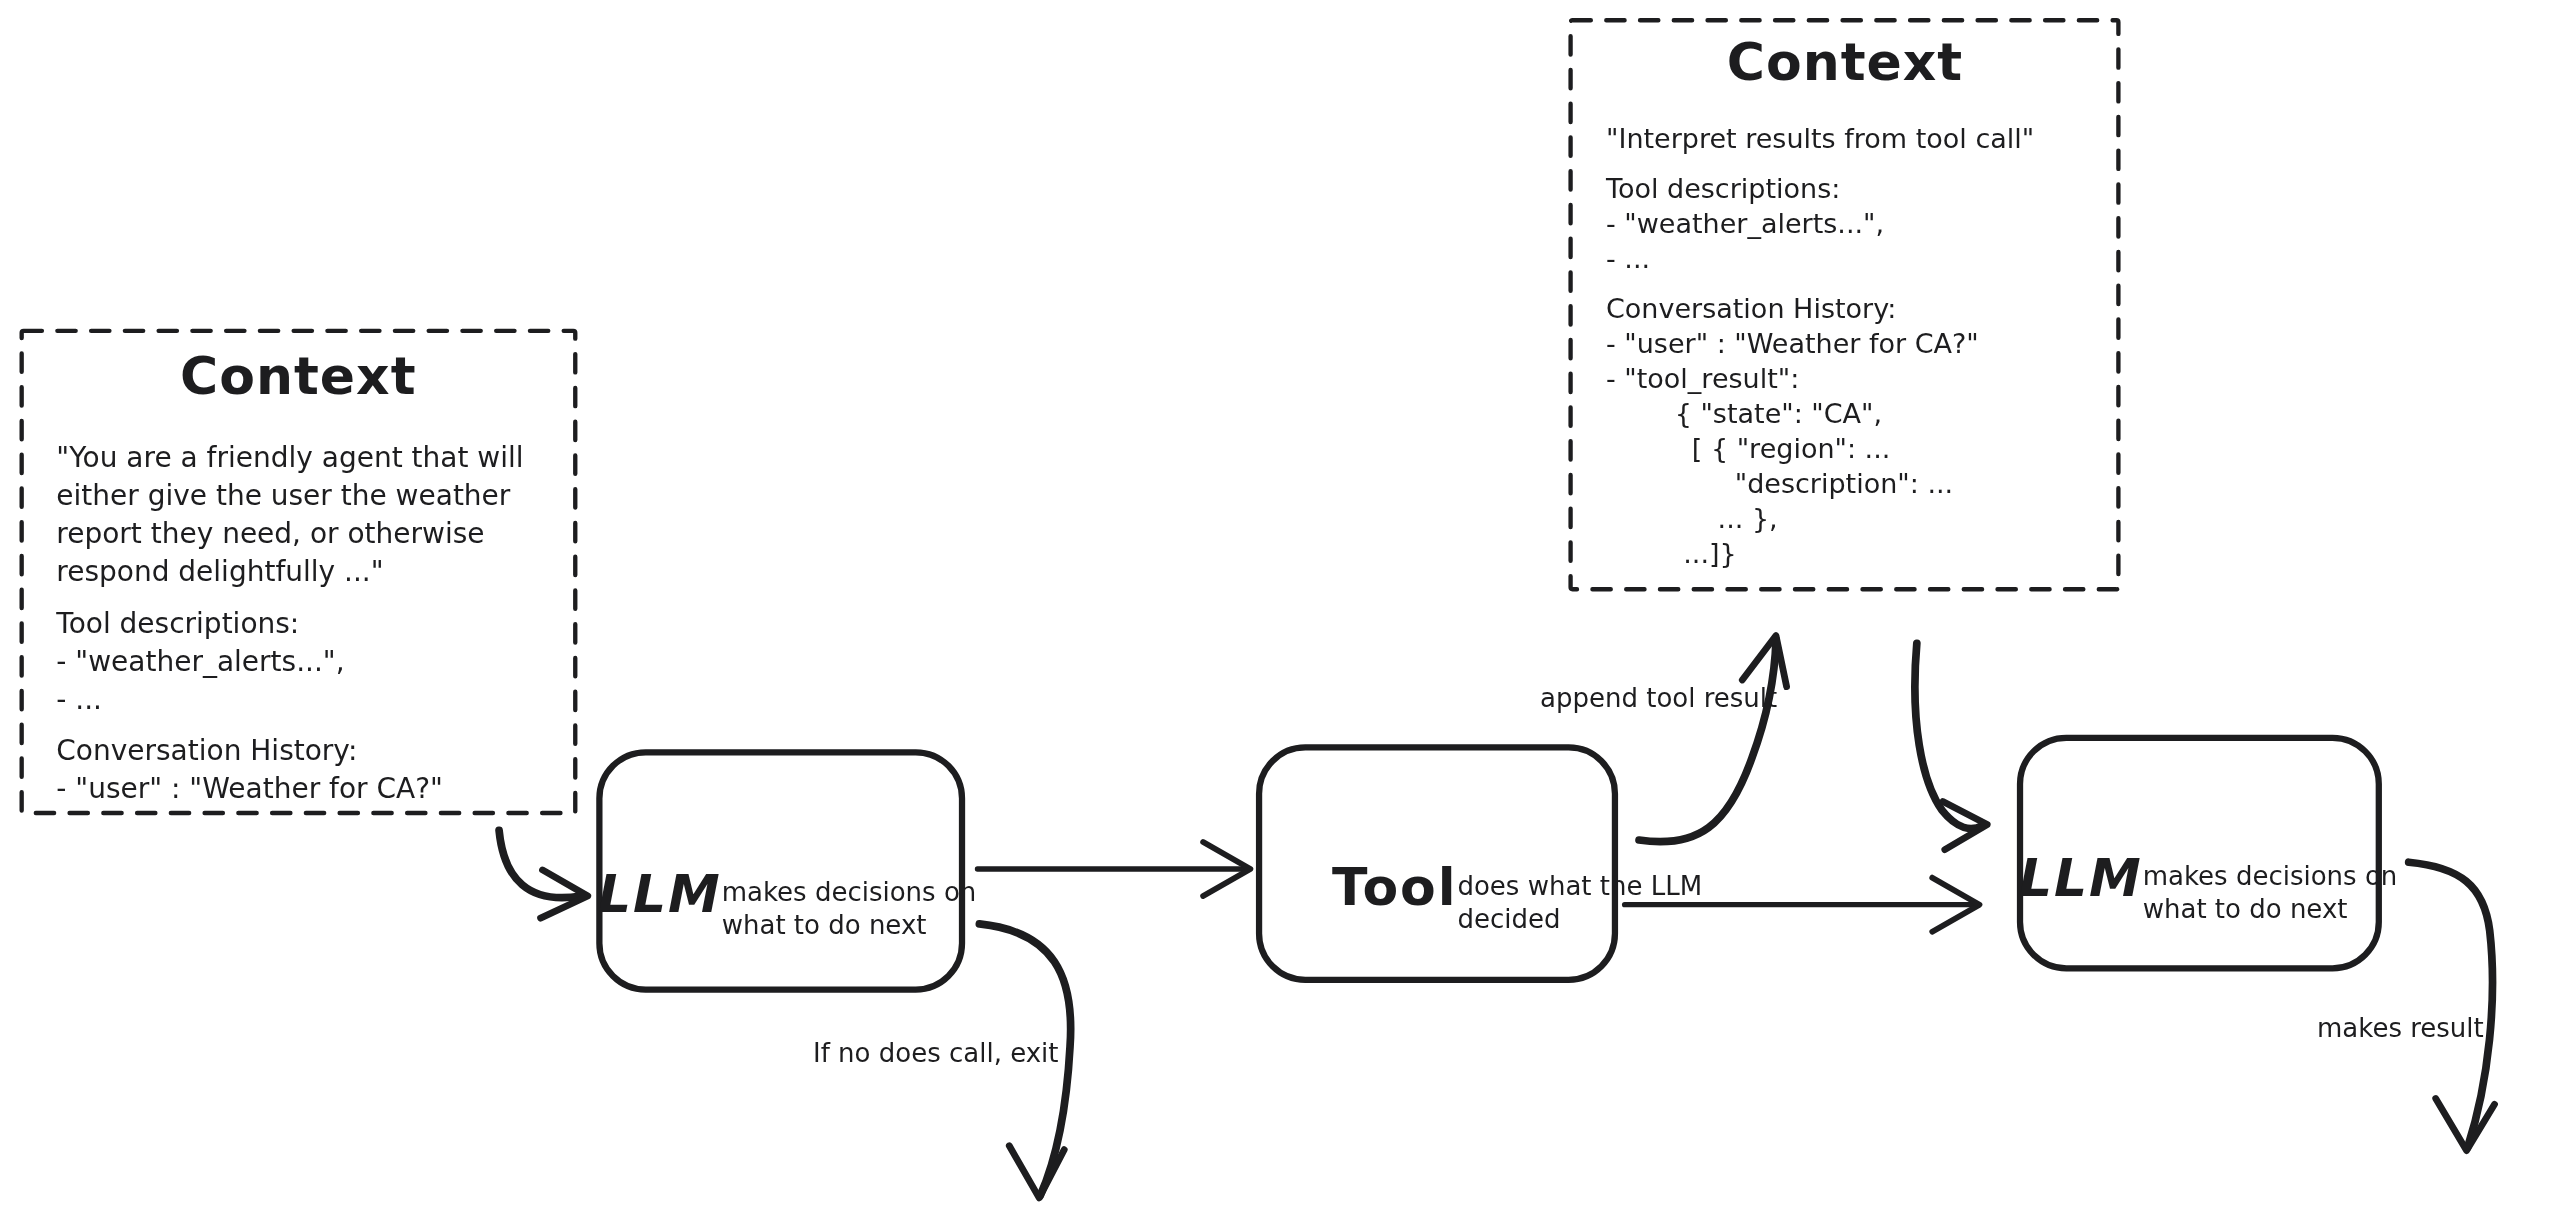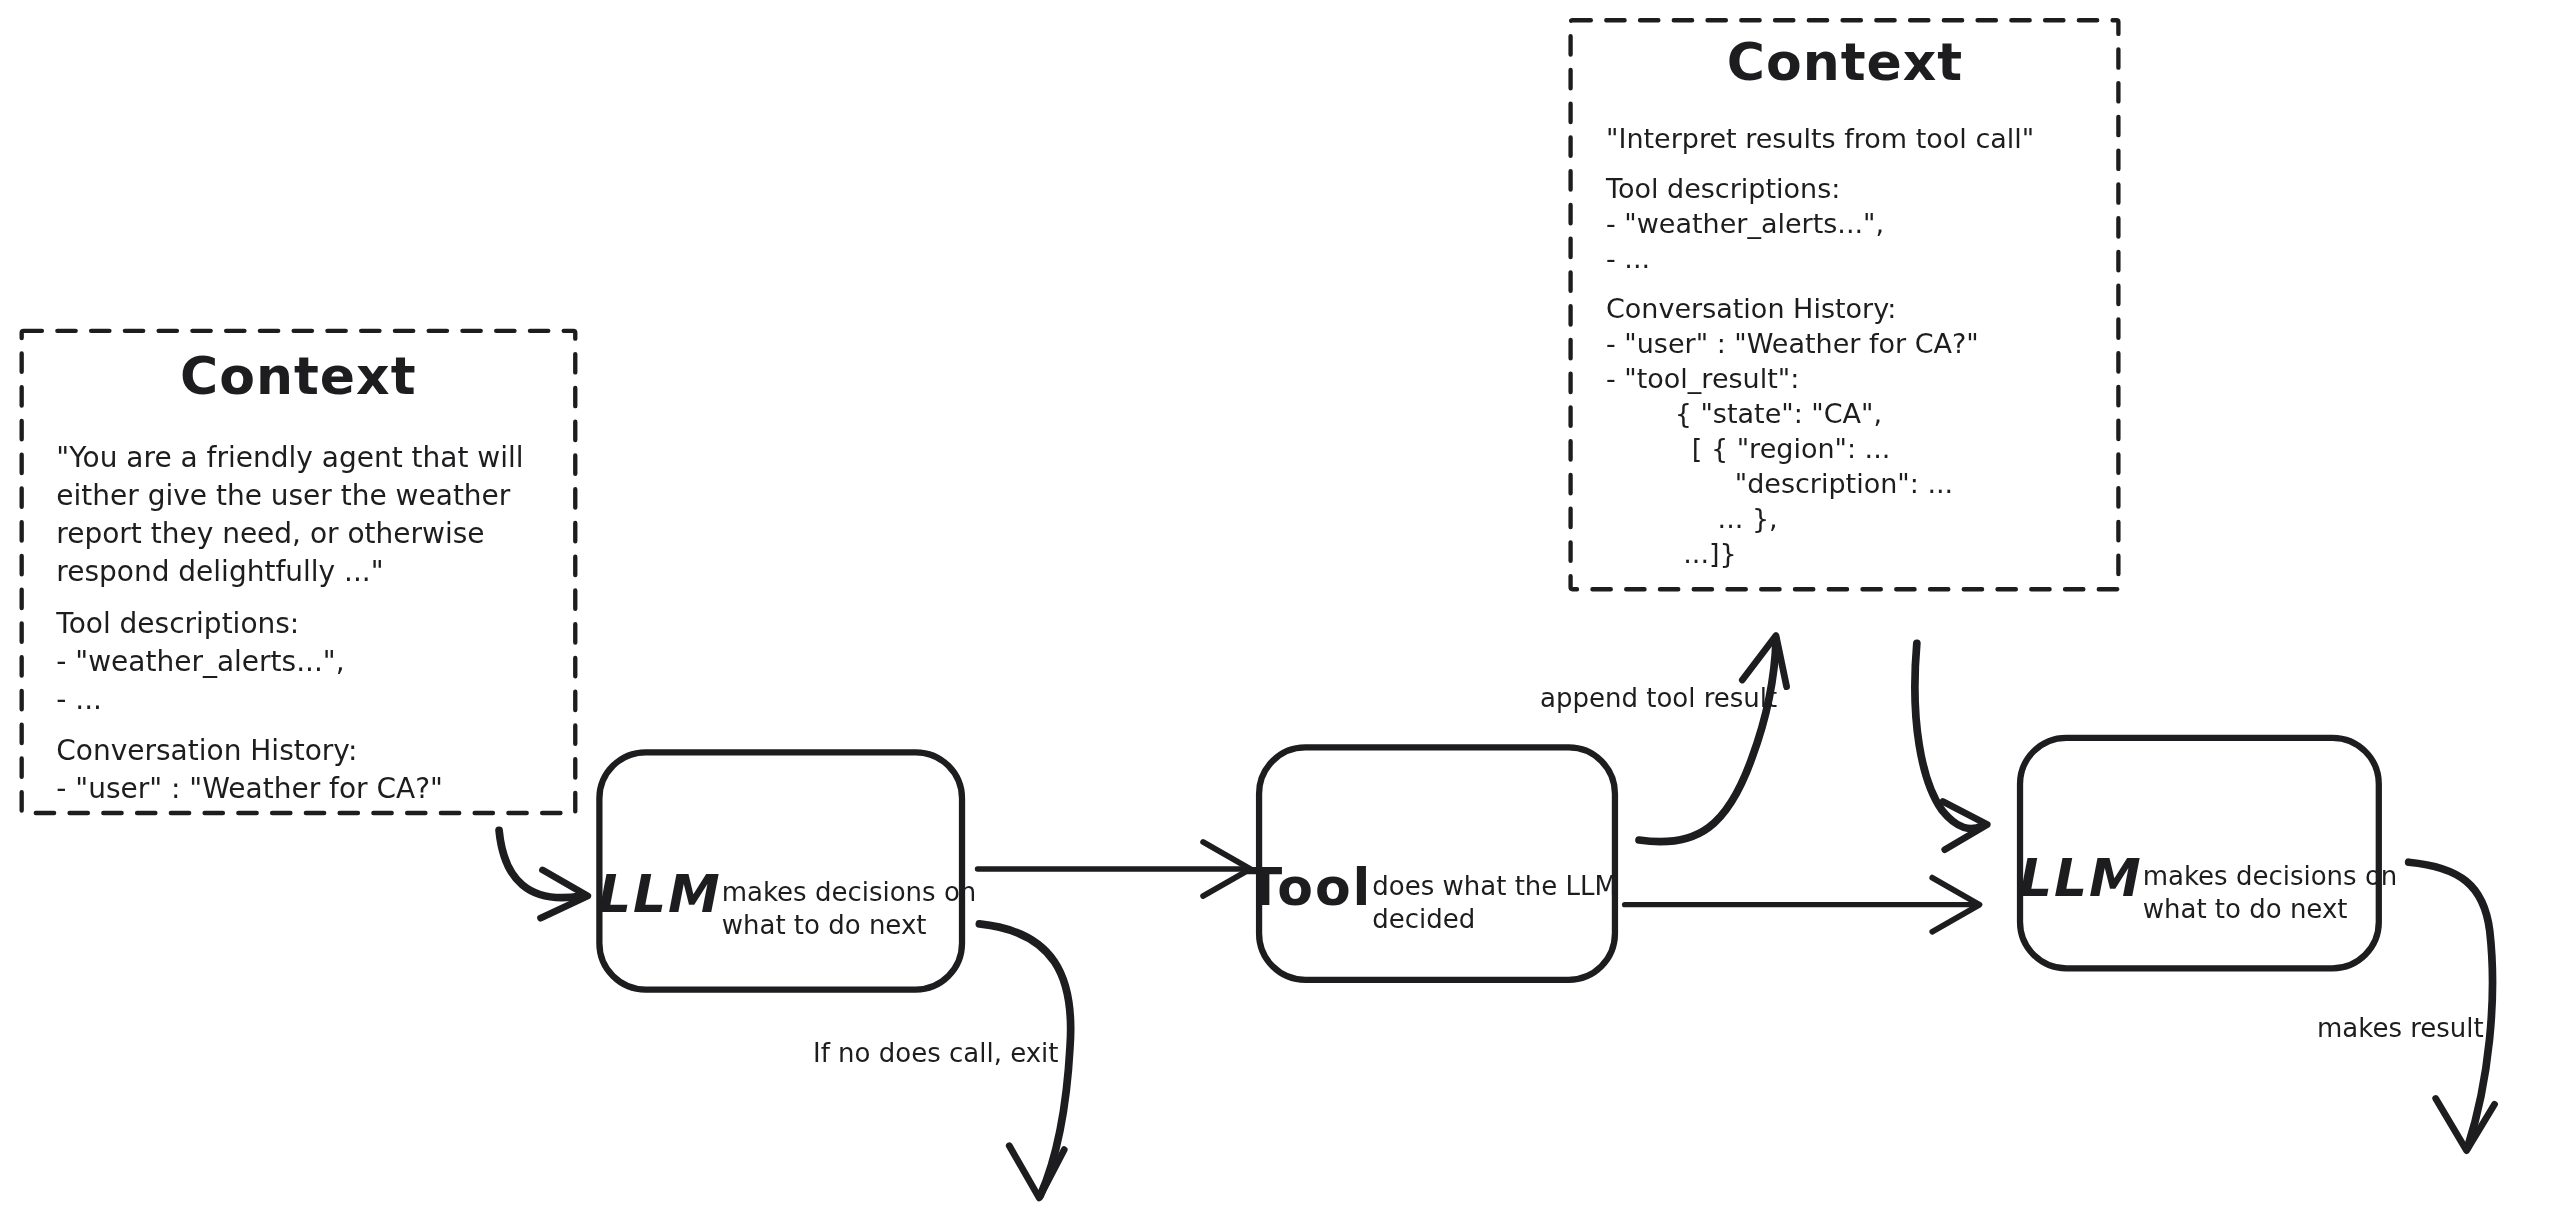--- a/index.html
+++ b/index.html
@@ -46,21 +46,21 @@
     display: flex;
     flex-direction: row;
     align-items: center;
     text-align: center;
   }
   .node-title { font-size: 52px; font-weight: 600; letter-spacing: 1.9px; }
   .node-title.italic { font-style: italic; font-weight: 700; }
   .node-sub { font-size: 26px; line-height: 33px; margin-top: 31px; text-align: left; white-space: pre; }
 
   .node-llm-1 { left: 598px; top: 752px; width: 365px; height: 239px; padding-top: 44px; box-sizing: border-box; }
-  .node-tool  { left: 1258px; top: 747px; width: 359px; height: 234px; padding-top: 46px; box-sizing: border-box; justify-content: flex-end; }
+  .node-tool  { left: 1332px; top: 747px; width: 359px; height: 234px; padding-top: 46px; box-sizing: border-box; }
   .node-llm-2 { left: 2019px; top: 737px; width: 361px; height: 233px; padding-top: 48px; box-sizing: border-box; }
 
   
   .edge-label { position: absolute; font-size: 26px; white-space: pre; }
   .label-append { left: 1540px; top: 683px; }
   .label-exit   { left: 813px;  top: 1038px; }
   .label-return { left: 2317px; top: 1013px; }
 </style>
 </head>
 <body>

